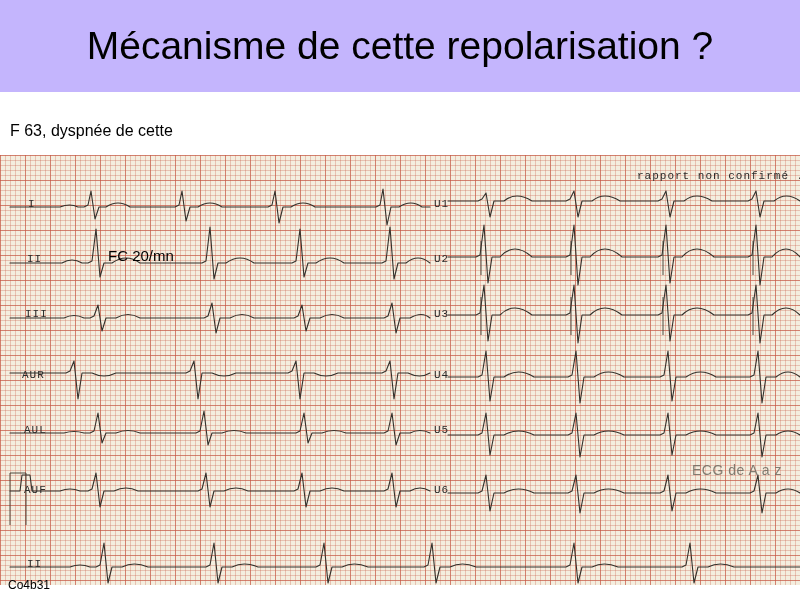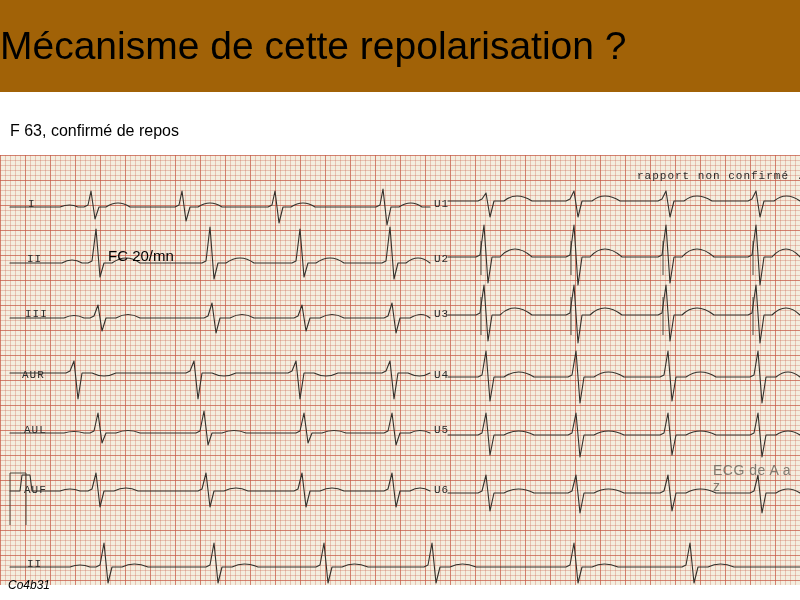--- a/index.html
+++ b/index.html
@@ -15,24 +15,24 @@
     position: relative;
   }
 
   
   .title-banner {
     position: absolute;
     left: 0;
     top: 0;
     width: 800px;
     height: 92px;
-    background: #a16207;
+    background: #c4b5fd;
     display: flex;
     align-items: center;
-    justify-content: flex-start;
+    justify-content: center;
     box-sizing: border-box;
   }
   .title-text {
     font-size: 39px;
     color: #000000;
     font-family: "Liberation Sans", sans-serif;
     white-space: nowrap;
     letter-spacing: 0px;
   }
 
@@ -103,40 +103,38 @@
   }
   .watermark {
     position: absolute;
     left: 692px;
     top: 307px;
     font-size: 14px;
     color: #6e6a60;
     font-family: "Liberation Sans", sans-serif;
     letter-spacing: 0.5px;
     opacity: 0.85;
-    padding-left: 21px;
   }
   .corner-code {
     position: absolute;
     left: 8px;
     top: 578px;
     font-size: 12px;
     color: #000000;
     font-family: "Liberation Sans", sans-serif;
-    font-style: italic;
   }
 </style>
 </head>
 <body>
 
 <div class="title-banner">
   <div class="title-text">Mécanisme de cette repolarisation ?</div>
 </div>
 
-<div class="subtitle">F 63, confirmé de repos</div>
+<div class="subtitle">F 63, dyspnée de cette</div>
 
 <div class="ecg-wrap">
 
   <svg class="ecg-svg" width="800" height="430" viewBox="0 0 800 430">
 
     <text class="note-text" x="637" y="24">rapport non confirmé .</text>
 
     <text class="lead-label" x="28" y="52">I</text>
     <text class="lead-label" x="27" y="107">II</text>
     <text class="lead-label" x="25" y="162">III</text>

